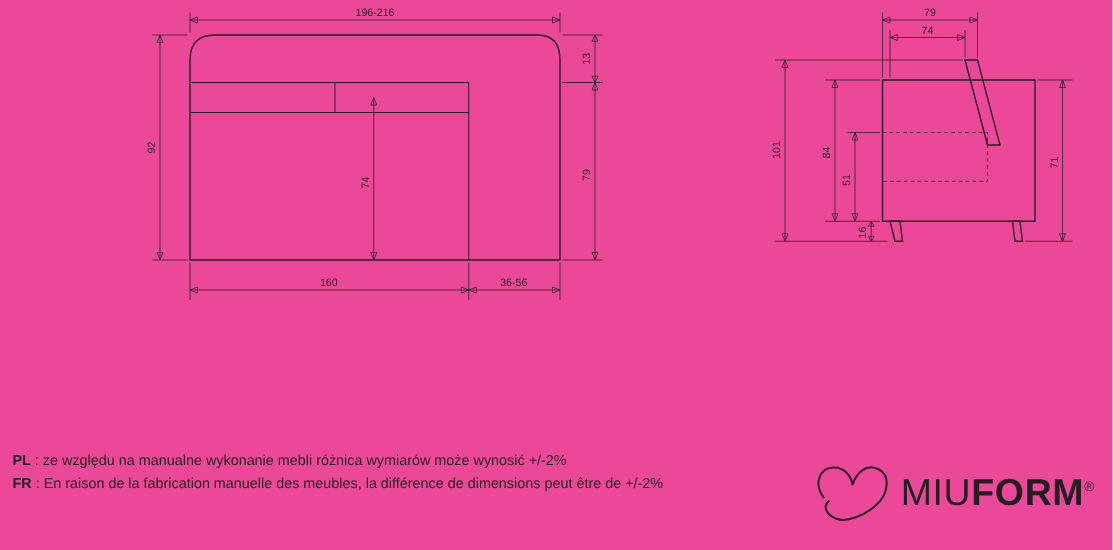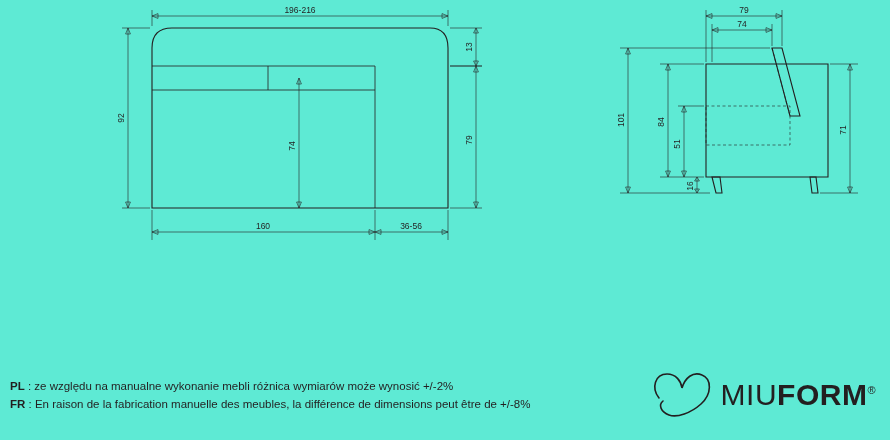--- a/index.html
+++ b/index.html
@@ -9,33 +9,33 @@
   }
   body {
     font-family: "Liberation Sans", sans-serif;
     color: #231f20;
   }
   #page {
     position: relative;
     width: 890px;
     height: 440px;
     overflow: hidden;
-    background: #5eead4;
+    background: #ec4899;
   }
   #drawing {
     position: absolute;
     left: 0;
     top: 0;
     width: 890px;
     height: 440px;
   }
   .legend {
     position: absolute;
     left: 10px;
-    top: 377px;
+    top: 360px;
     width: 560px;
   }
   .legend-row {
     font-size: 11.5px;
     line-height: 18px;
     white-space: nowrap;
     color: #231f20;
   }
   .legend-row b {
     font-weight: bold;
@@ -220,21 +220,21 @@
       <text class="dim" x="846" y="130" text-anchor="middle" transform="rotate(-90 846 130)">71</text>
     </g>
 
   </svg>
 
   <div class="legend">
     <div class="legend-row">
       <b>PL</b><span> : ze względu na manualne wykonanie mebli różnica wymiarów może wynosić +/-2%</span>
     </div>
     <div class="legend-row">
-      <b>FR</b><span> : En raison de la fabrication manuelle des meubles, la différence de dimensions peut être de +/-8%</span>
+      <b>FR</b><span> : En raison de la fabrication manuelle des meubles, la différence de dimensions peut être de +/-2%</span>
     </div>
   </div>
 
   <div class="brand">
     <svg width="66" height="54" viewBox="0 0 66 54">
       <path d="M10 30 C2 20, 6 6, 18 6 C27 6, 32 13, 33 20 C36 10, 44 3, 53 7 C63 11, 63 26, 52 36 C42 45, 28 50, 20 47 C12 44, 9 37, 14 33" fill="none" stroke="#231f20" stroke-width="1.6" stroke-linecap="round"></path>
     </svg>
     <div class="brand-name">
       <span class="thin">M</span><span class="thin">IU</span><span class="bold">FORM</span><span class="brand-reg">®</span>
     </div>

